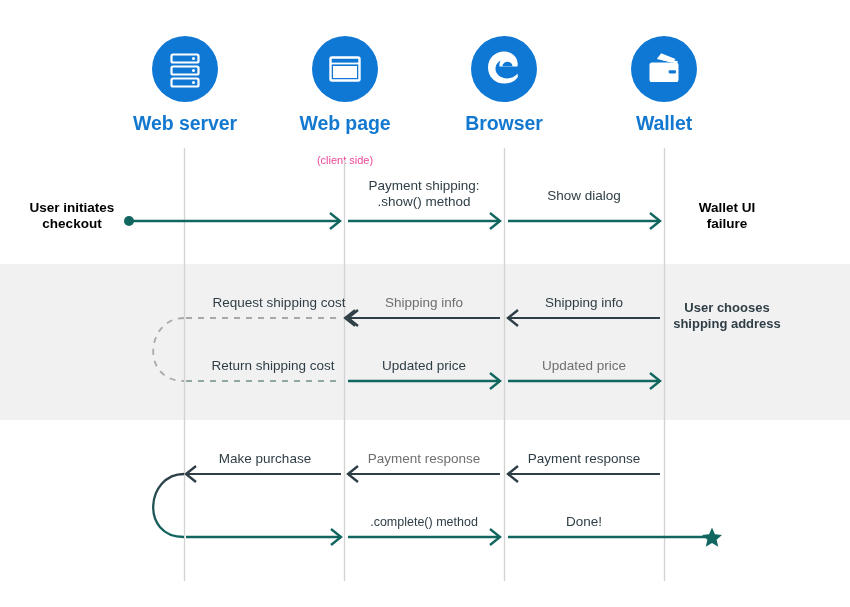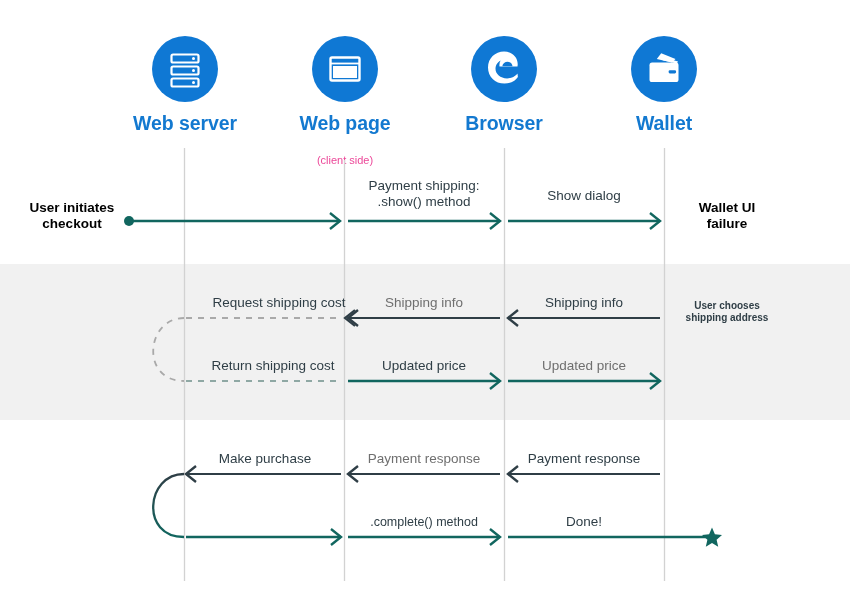--- a/index.html
+++ b/index.html
@@ -26,21 +26,21 @@
     line-height:1.1;
   }
   .actor .sub{
     margin-top:20px;color:#ec4899;font-size:11px;line-height:1.2;
   }
 
   .lbl{position:absolute;text-align:center;line-height:1.22;white-space:nowrap;}
   .lbl.dark{color:#2f3e46;font-size:13.5px;}
   .lbl.gray{color:#6f6f6f;font-size:13.5px;}
   .lbl.teal{color:#000000;font-size:13.5px;font-weight:bold;}
-  .lbl.darkbold{color:#2f3e46;font-size:10px;font-weight:bold;}
+  .lbl.darkbold{color:#2f3e46;font-size:13px;font-weight:bold;}
   .lbl.mono{font-family:Liberation Sans, sans-serif;font-size:12.5px;}
 </style>
 </head>
 <body>
 
 <div id="stage">
 
   <div class="band" style="top:264px;height:156px;"></div>
 
   <div class="actor" style="left:115px;top:36px;">

